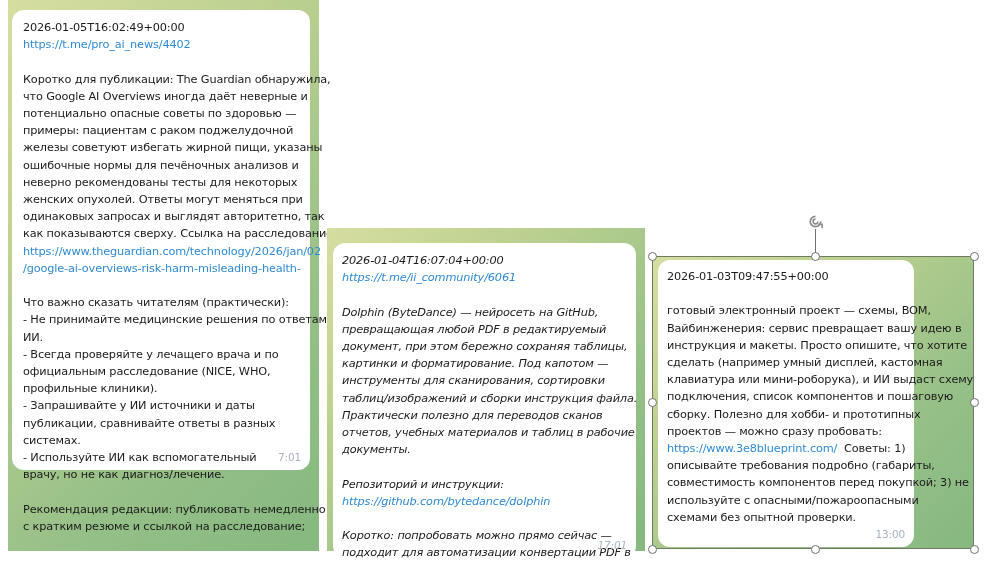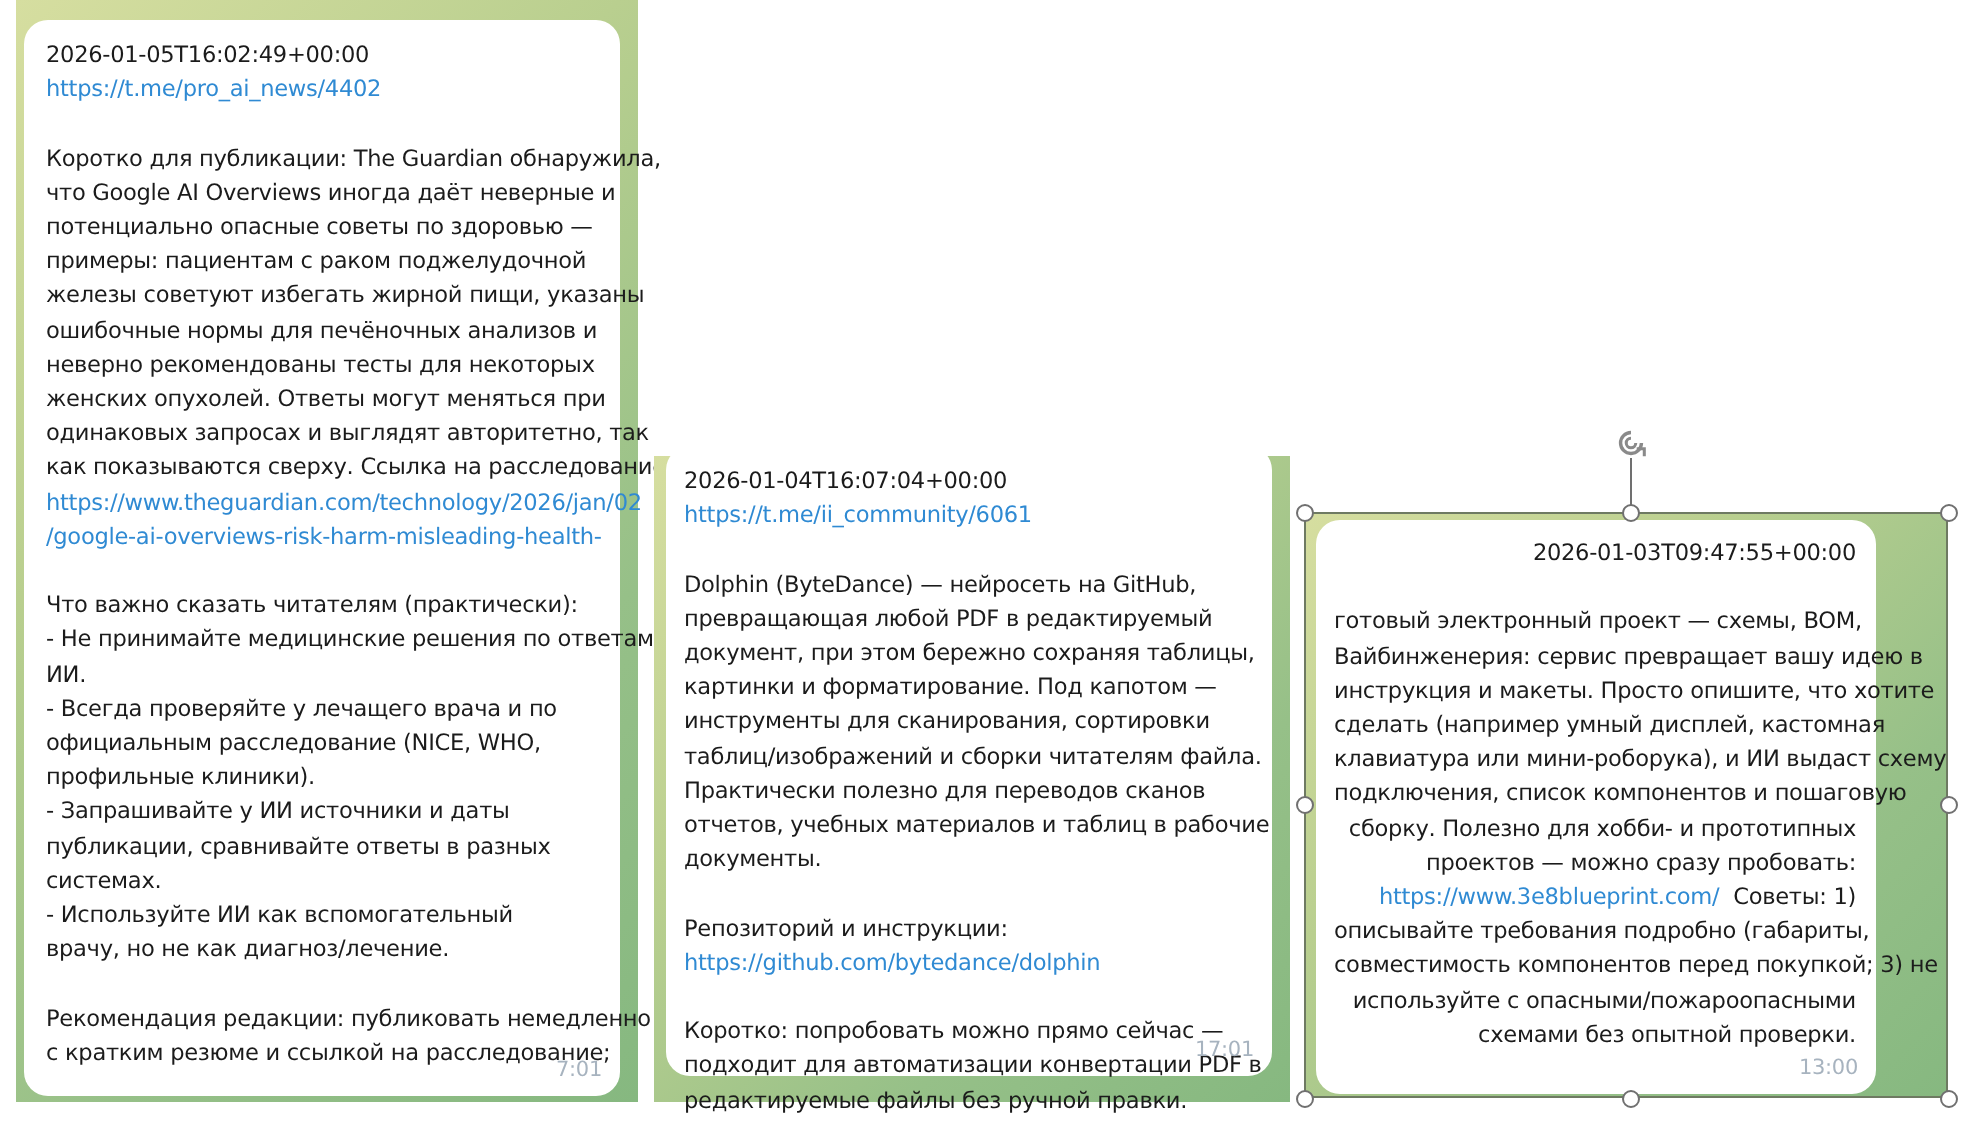--- a/index.html
+++ b/index.html
@@ -14,25 +14,25 @@
   .bubble {
     position:absolute; background:#ffffff; border-radius:12px;
     box-sizing:border-box; color:#1b1b1b;
     font-size:11.3px; line-height:17.2px; letter-spacing:-0.15px;
   }
   .bubble .line { white-space:pre; display:block; min-height:17.2px; }
   .ts { }
   .link { color:#2f8ad3; }
   .time { position:absolute; right:9px; bottom:4px; color:#a7b3bf; font-size:10.5px; }
   #p1 { left:8px; top:0px; width:311px; height:551px; }
-  #b1 { left:12px; top:10px; width:298px; height:538px; padding:9px 10px 12px 11px; }
+  #b1 { left:12px; top:10px; width:298px; height:460px; padding:9px 10px 12px 11px; }
   #p2 { left:327px; top:228px; width:318px; height:323px; }
-  #b2 { left:333px; top:223px; width:303px; height:315px; padding:9px 10px 0 9px; }
+  #b2 { left:333px; top:243px; width:303px; height:315px; padding:9px 10px 0 9px;font-style:italic; }
   #p3 { left:652px; top:257px; width:322px; height:292px; }
-  #b3 { left:658px; top:260px; width:280px; height:287px; padding:8px 10px 0 9px;text-align:right; }
+  #b3 { left:658px; top:260px; width:256px; height:287px; padding:8px 10px 0 9px; }
   .sel-box { position:absolute; left:652px; top:256px; width:322px; height:293px; border:1.3px solid #6e7a62; box-sizing:border-box; pointer-events:none; }
   .handle { position:absolute; width:9px; height:9px; border-radius:50%; background:#fff; border:1.4px solid #707070; box-sizing:border-box; }
   .rot-line { position:absolute; left:815px; top:229px; width:1.3px; height:27px; background:#707070; }
   .rot-icon { position:absolute; left:806px; top:212px; width:19px; height:19px; }
 </style>
 </head>
 <body>
 
 <div class="panel" id="p1"></div>
 <div class="bubble" id="b1">
@@ -75,21 +75,21 @@
 <div class="bubble" id="b2">
   <span class="line ts">2026-01-04T16:07:04+00:00</span>
   <span class="line link">https://t.me/ii_community/6061</span>
   <span class="line"></span>
   <div class="body">
       <span class="line"><span>Dolphin (ByteDance) — нейросеть на GitHub,</span></span>
       <span class="line"><span>превращающая любой PDF в редактируемый</span></span>
       <span class="line"><span>документ, при этом бережно сохраняя таблицы,</span></span>
       <span class="line"><span>картинки и форматирование. Под капотом —</span></span>
       <span class="line"><span>инструменты для сканирования, сортировки</span></span>
-      <span class="line"><span>таблиц/изображений и сборки читателям файла.</span></span>
+      <span class="line"><span>таблиц/изображений и сборки инструкция файла.</span></span>
       <span class="line"><span>Практически полезно для переводов сканов</span></span>
       <span class="line"><span>отчетов, учебных материалов и таблиц в рабочие</span></span>
       <span class="line"><span>документы.</span></span>
       <span class="line"><span></span></span>
       <span class="line"><span>Репозиторий и инструкции:</span></span>
       <span class="line"><span class="link">https://github.com/bytedance/dolphin</span></span>
       <span class="line"><span></span></span>
       <span class="line"><span>Коротко: попробовать можно прямо сейчас —</span></span>
       <span class="line"><span>подходит для автоматизации конвертации PDF в</span></span>
       <span class="line"><span>редактируемые файлы без ручной правки.</span></span>

